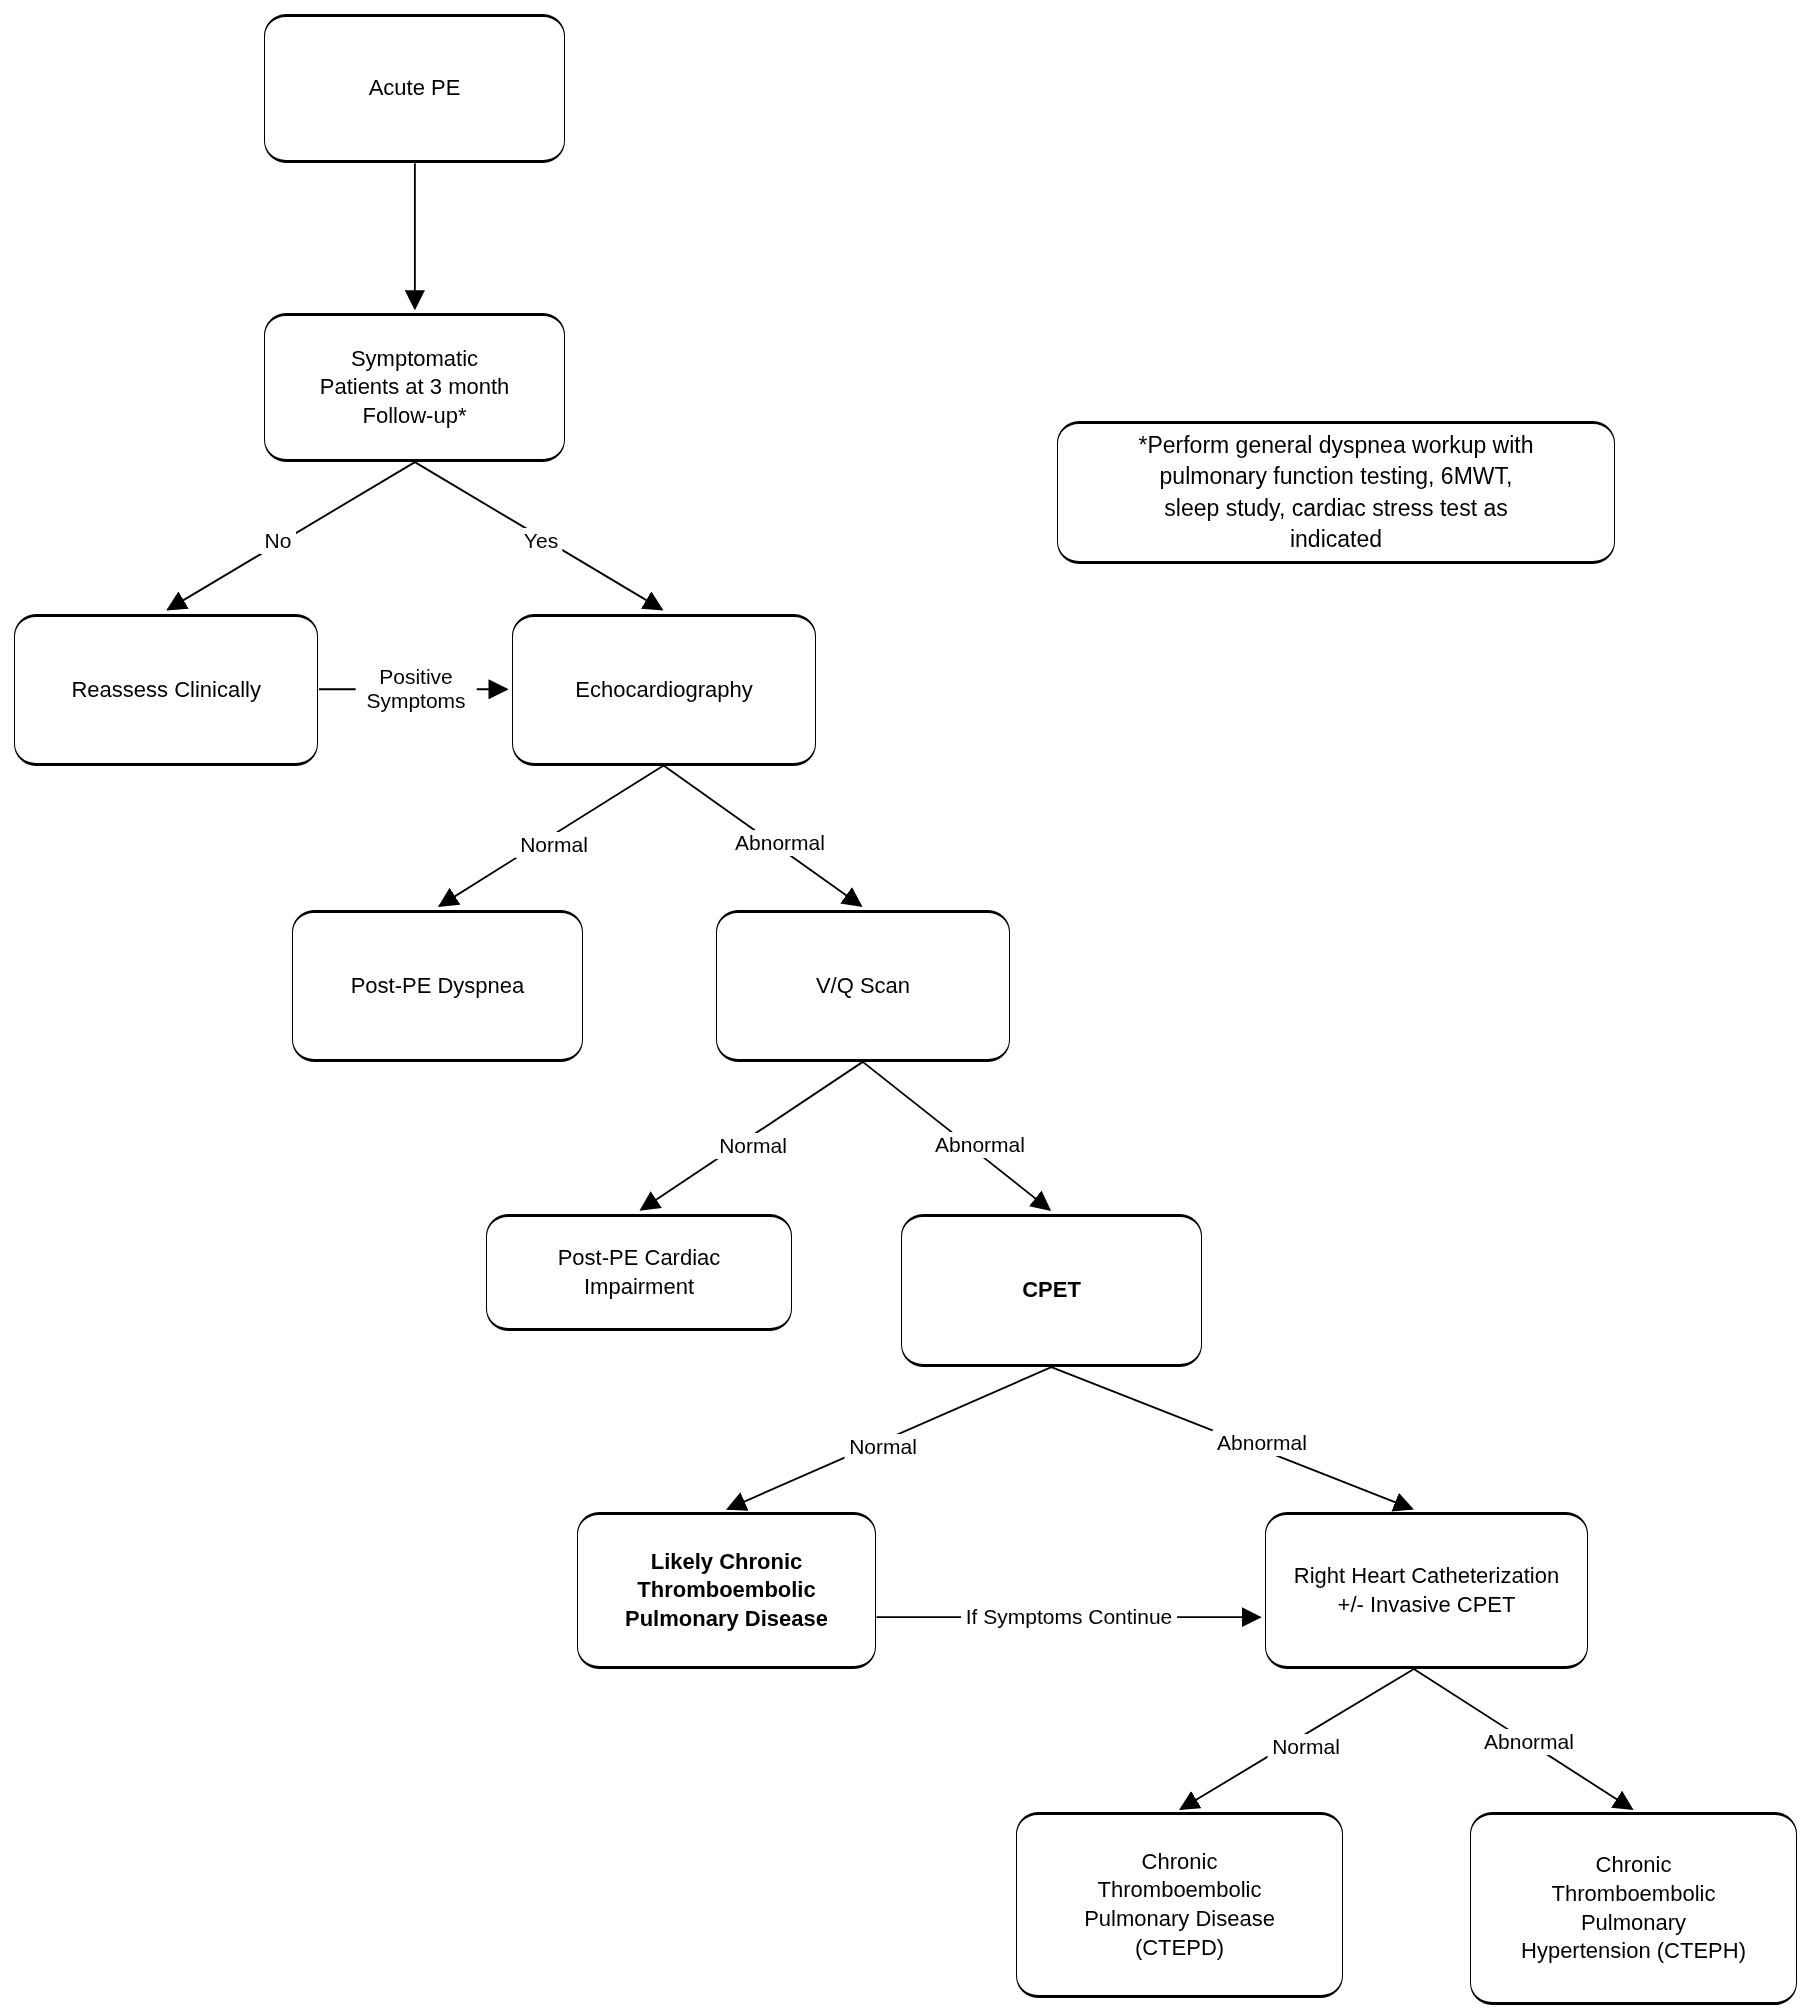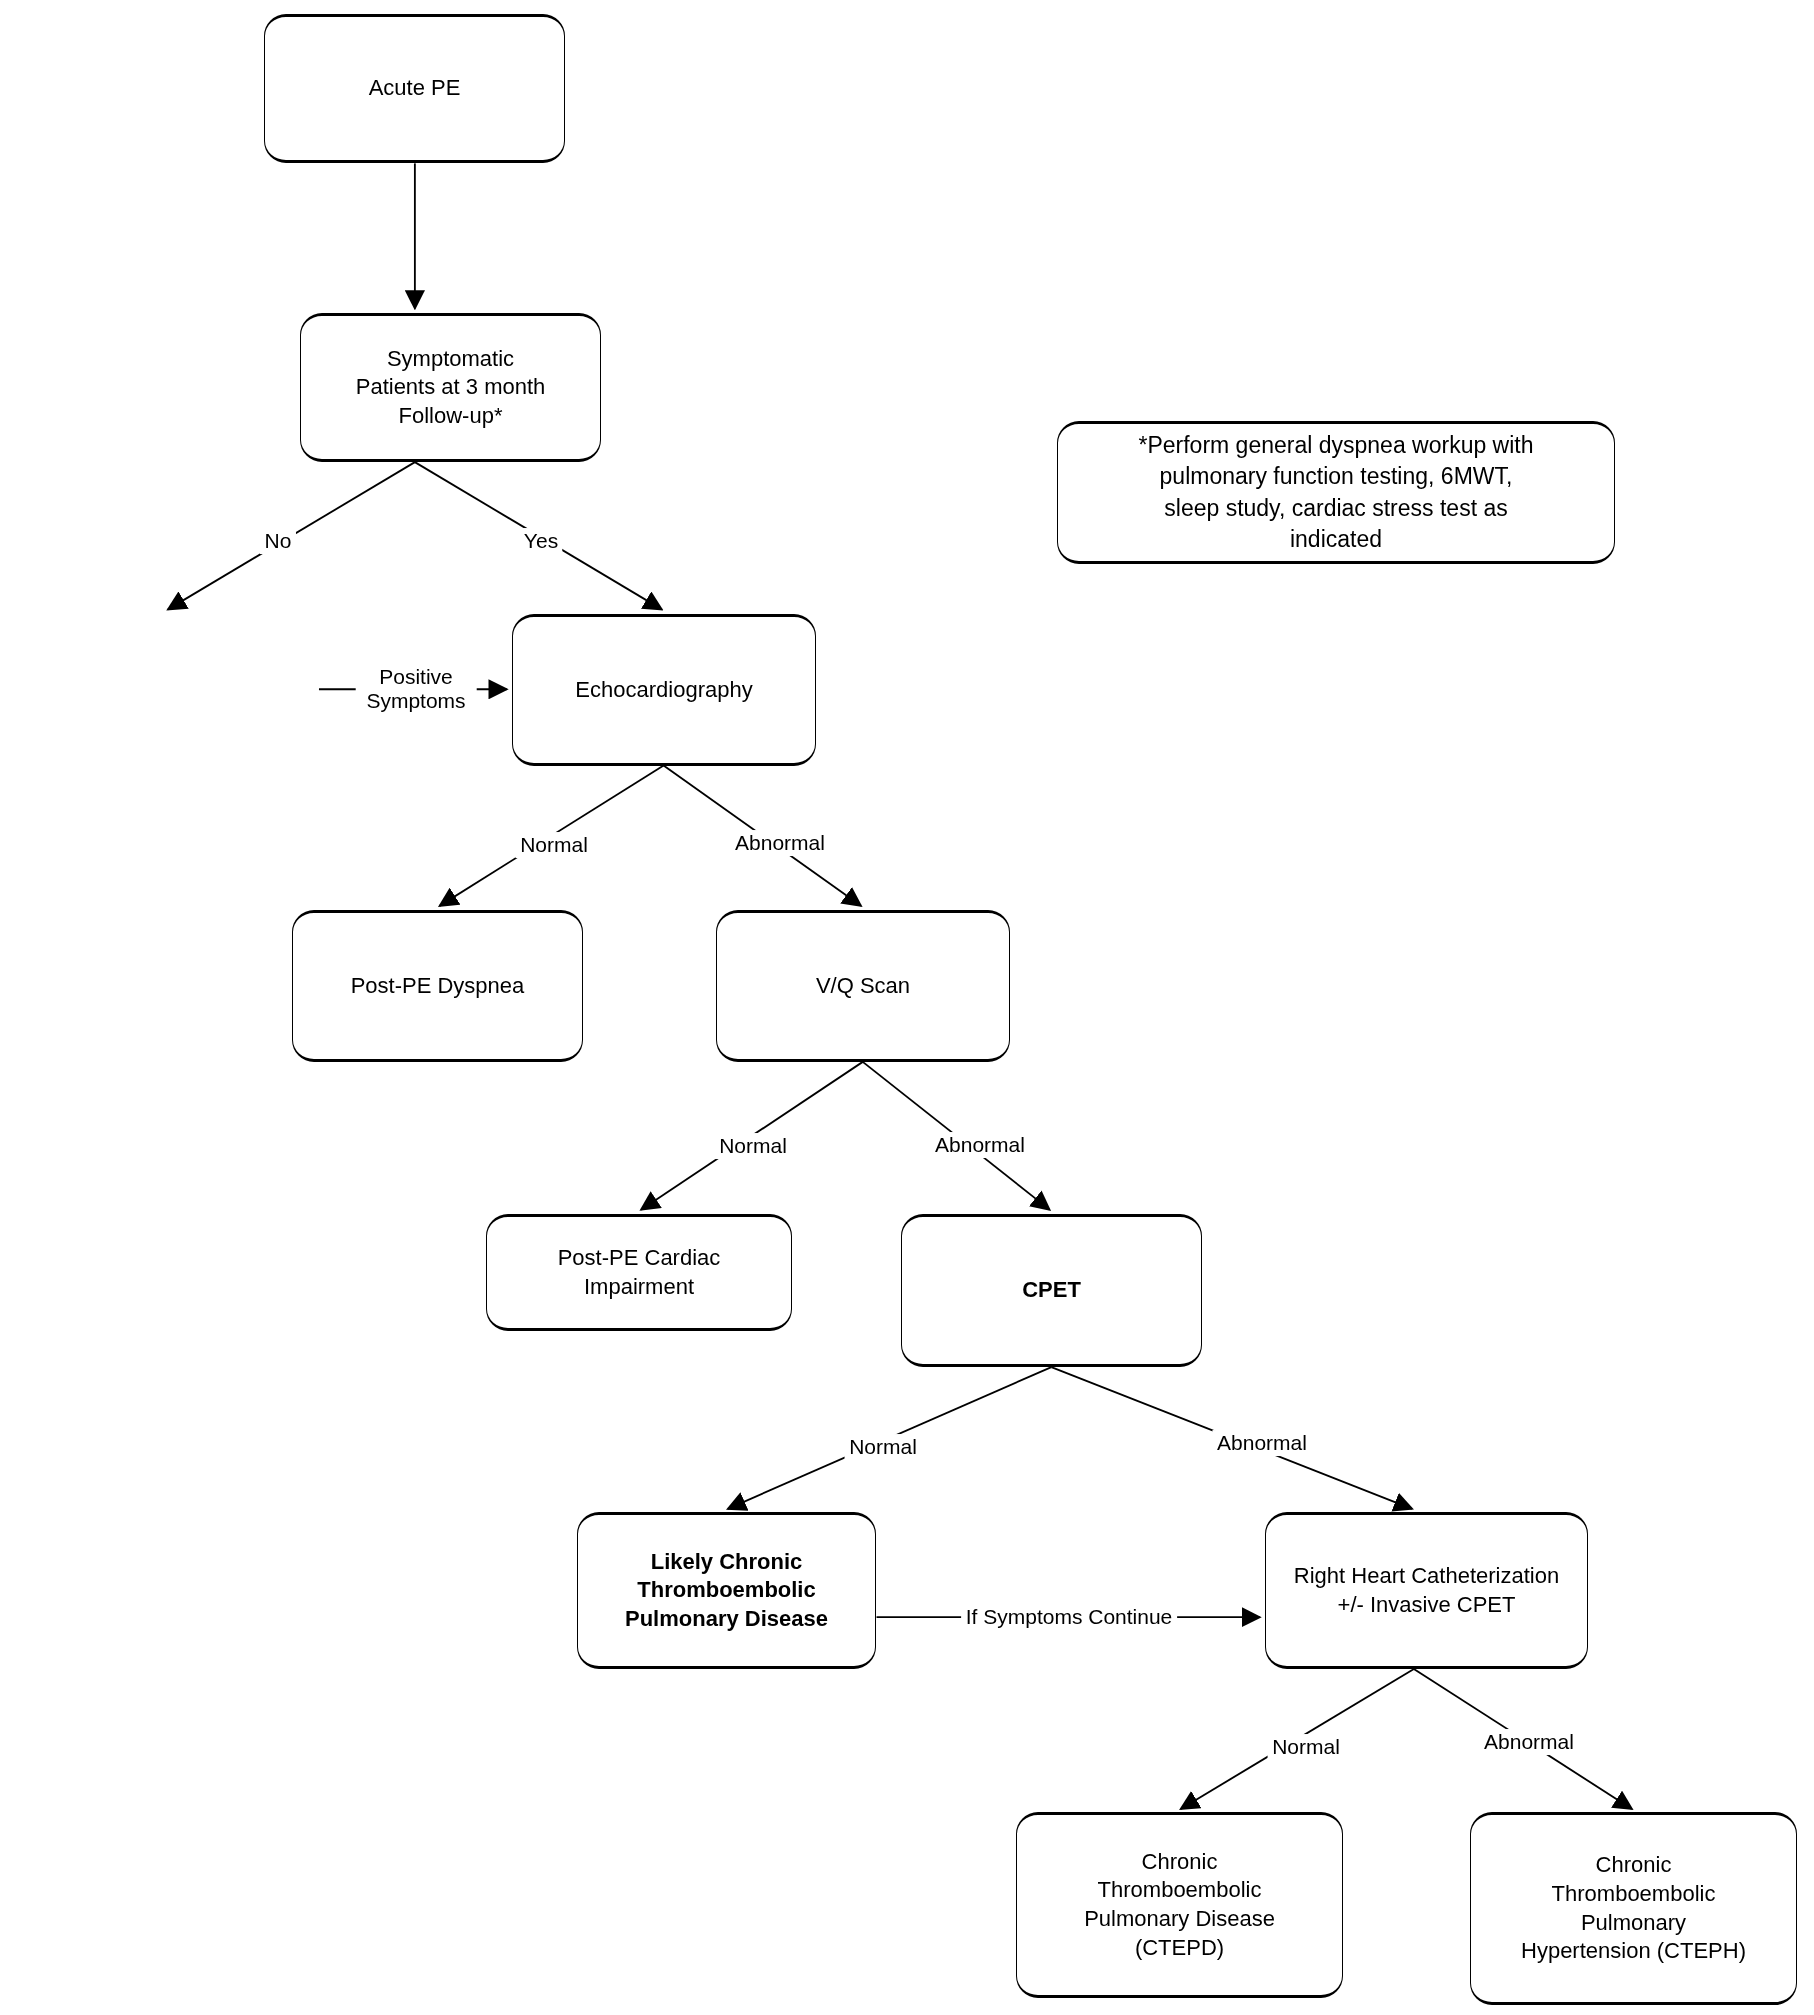--- a/index.html
+++ b/index.html
@@ -74,24 +74,25 @@
       <line x1="2291" y1="2979" x2="1586" y2="3288"></line>
       <line x1="2291" y1="2979" x2="3077" y2="3288"></line>
       <line x1="1910" y1="3524" x2="2745" y2="3524"></line>
       <line x1="3081" y1="3637" x2="2573" y2="3942"></line>
       <line x1="3081" y1="3637" x2="3556" y2="3942"></line>
     </g>
   </svg>
 
   <div class="node" style="left:264px; top:14.2px; width:301px; height:149px;">Acute PE</div>
 
-  <div class="node" style="left:264px; top:313px; width:301px; height:149px; padding:0 46px;margin-left:36px;">Symptomatic Patients at 3 month Follow-up*</div>
+  <div class="node" style="left:264px; top:313px; width:301px; height:149px; padding:0 46px;">Symptomatic Patients at 3 month Follow-up*</div>
 
   <div class="node note" style="left:1057px; top:421px; width:558px; height:143px; padding:0 71px;">*Perform general dyspnea workup with pulmonary function testing, 6MWT, sleep study, cardiac stress test as indicated</div>
 
+  <div class="node" style="left:14.2px; top:614px; width:304px; height:152px;">Reassess Clinically</div>
 
   <div class="node" style="left:512px; top:614px; width:304px; height:152px;">Echocardiography</div>
 
   <div class="node" style="left:292px; top:910px; width:291px; height:152px;">Post-PE Dyspnea</div>
 
   <div class="node" style="left:716px; top:910px; width:294px; height:152px;">V/Q Scan</div>
 
   <div class="node" style="left:486px; top:1214px; width:306px; height:117px;">Post-PE Cardiac Impairment</div>
 
   <div class="node" style="left:901px; top:1214px; width:301px; height:153px;font-weight:bold;">CPET</div>

